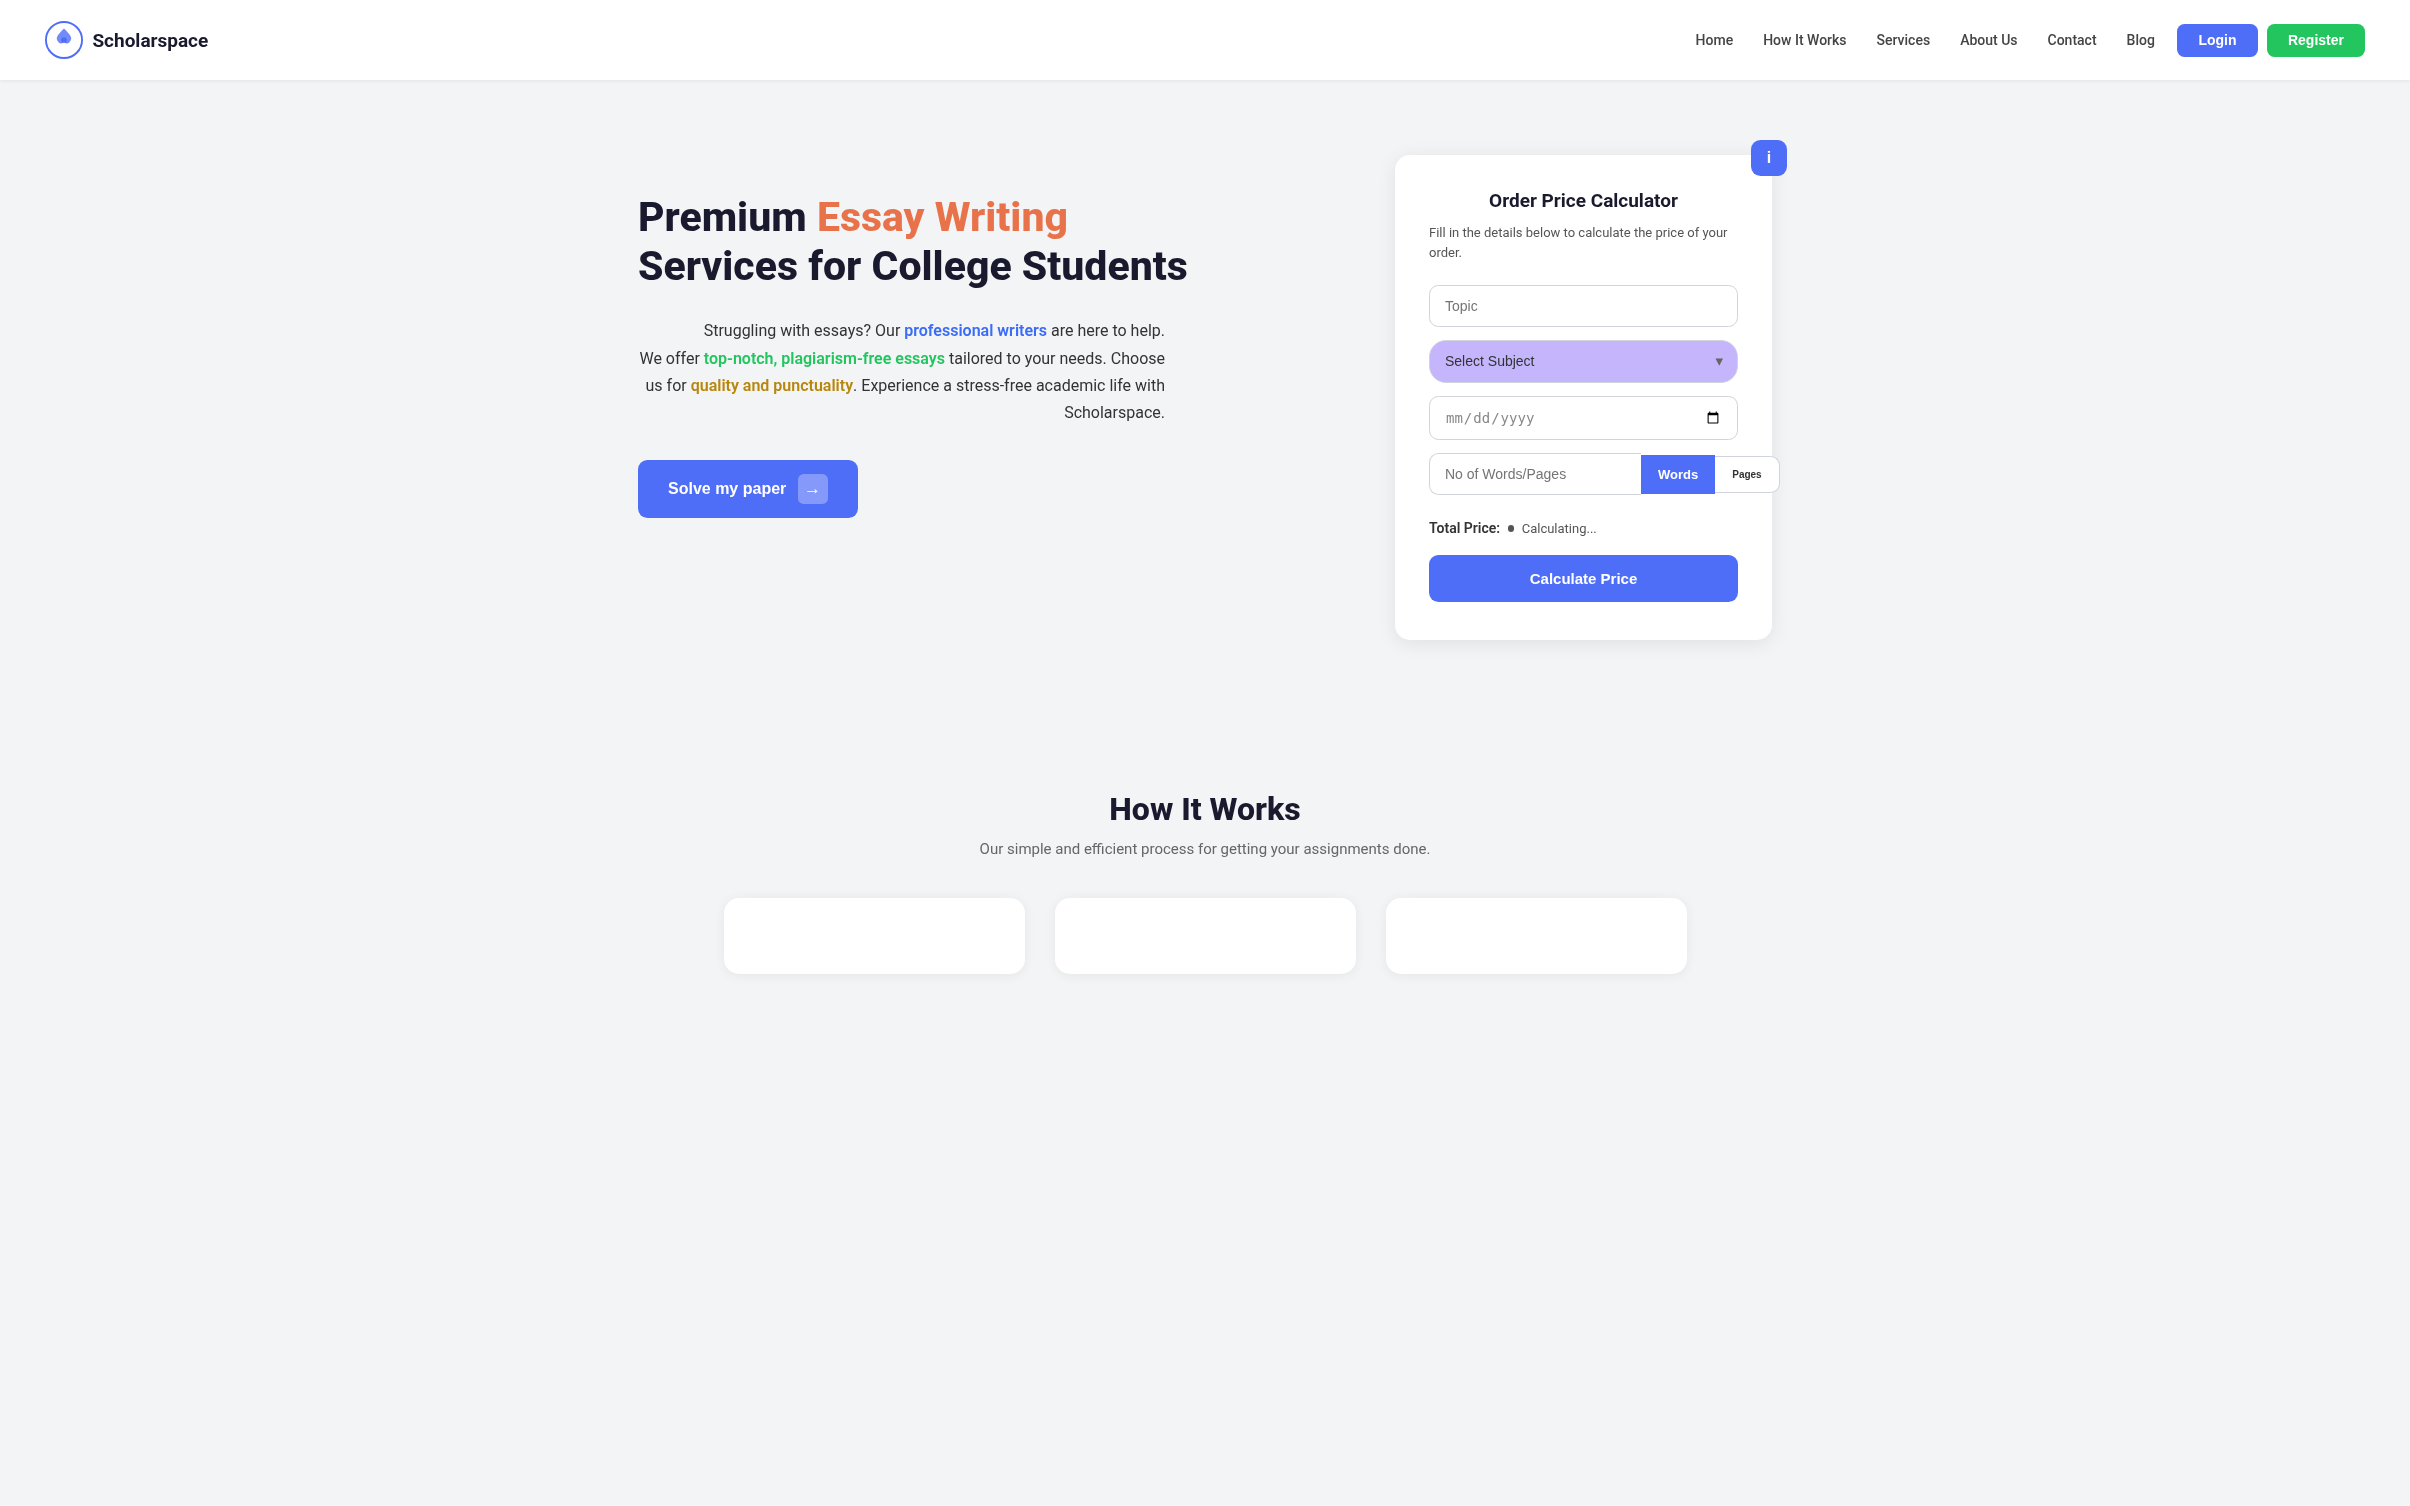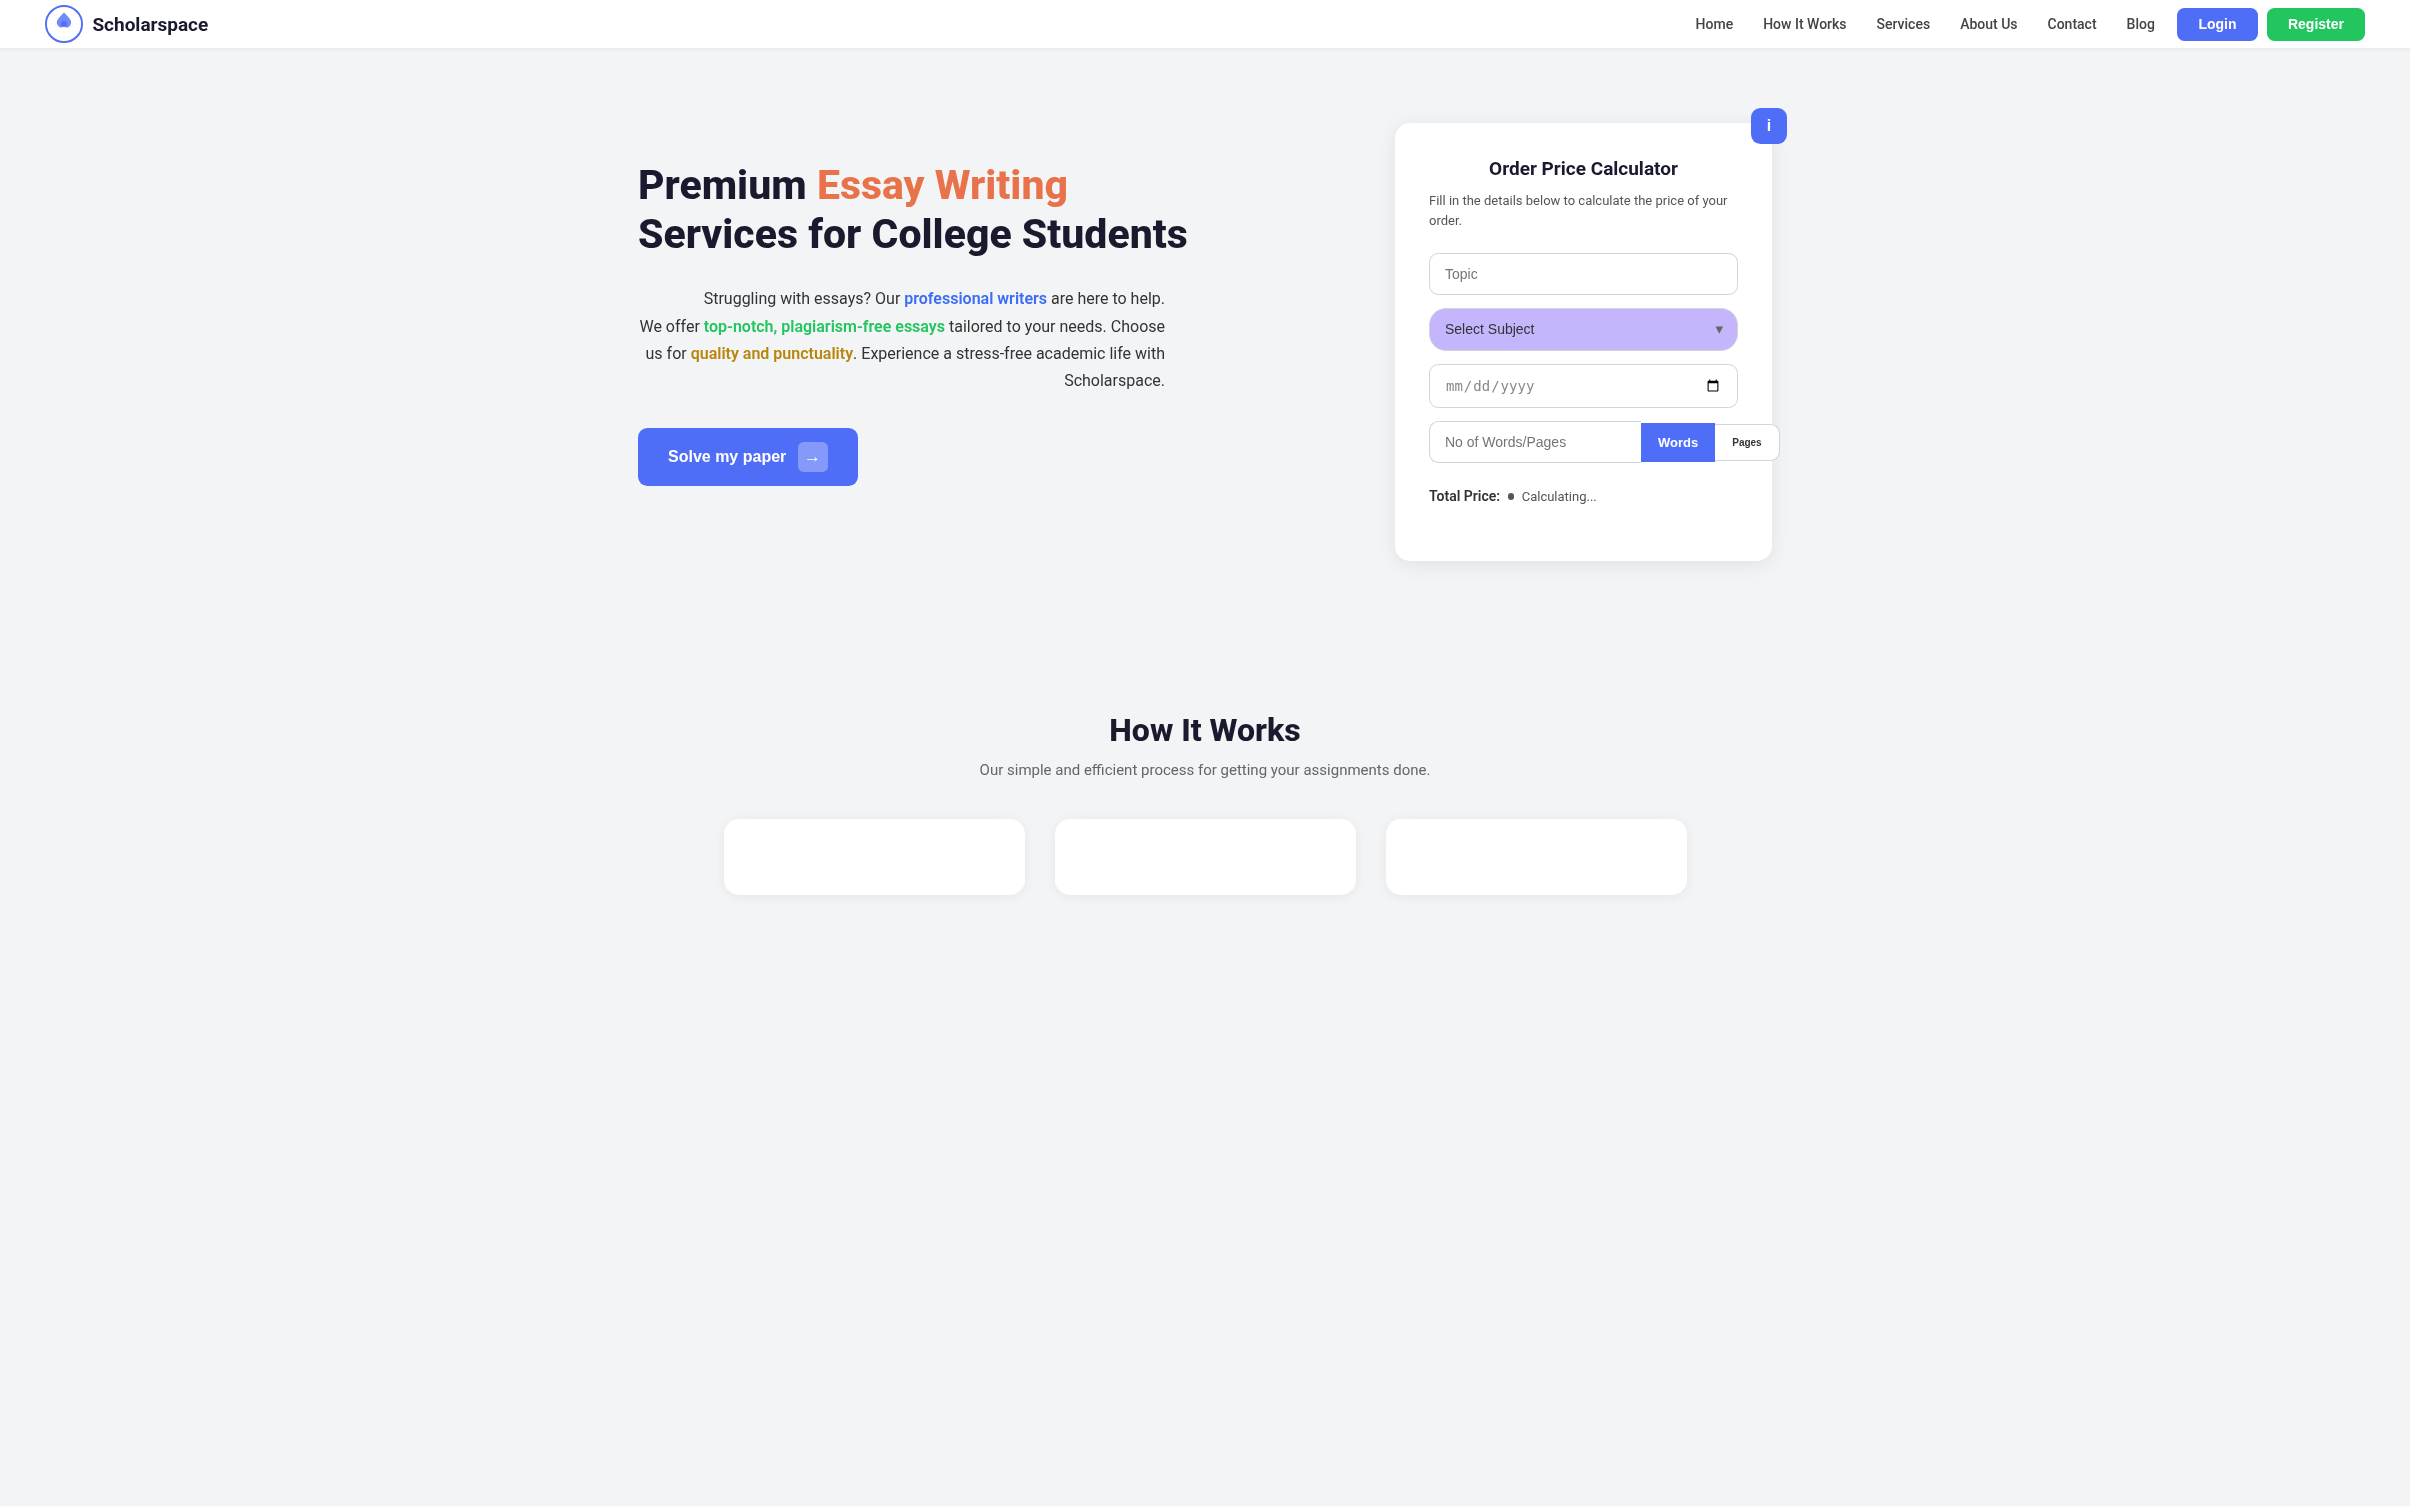--- a/index.html
+++ b/index.html
@@ -4,21 +4,21 @@
   <style>
     * { box-sizing: border-box; margin: 0; padding: 0; }
     body { font-family: -apple-system, BlinkMacSystemFont, 'Segoe UI', Roboto, sans-serif; background: #f3f4f6; color: #1a1a2e; }
 
     
     nav {
       background: #fff;
       display: flex;
       align-items: center;
       padding: 8px 45px;
-      height: 48px;
+      height: 80px;
       box-shadow: 0 0.9px 3.8px rgba(0,0,0,0.07);
       position: sticky;
       top: 0;
       z-index: 100;
     }
     .nav-logo {
       display: flex;
       align-items: center;
       gap: 9.4px;
       font-size: 19px;
@@ -381,20 +381,21 @@
         <button class="calc-toggle-words">Words</button>
         <button class="calc-toggle-pages">Pages</button>
       </div>
 
       <div class="calc-total-row">
         <span class="calc-total-label">Total Price:</span>
         <span class="calc-dot"></span>
         <span class="calc-calculating">Calculating...</span>
       </div>
 
+      <button class="btn-calculate">Calculate Price</button>
     </div>
   </div>
 </section>
 
 <section class="how-section">
   <h2 class="how-title">How It Works</h2>
   <p class="how-subtitle">Our simple and efficient process for getting your assignments done.</p>
   <div class="how-cards">
     <div class="how-card"></div>
     <div class="how-card"></div>

